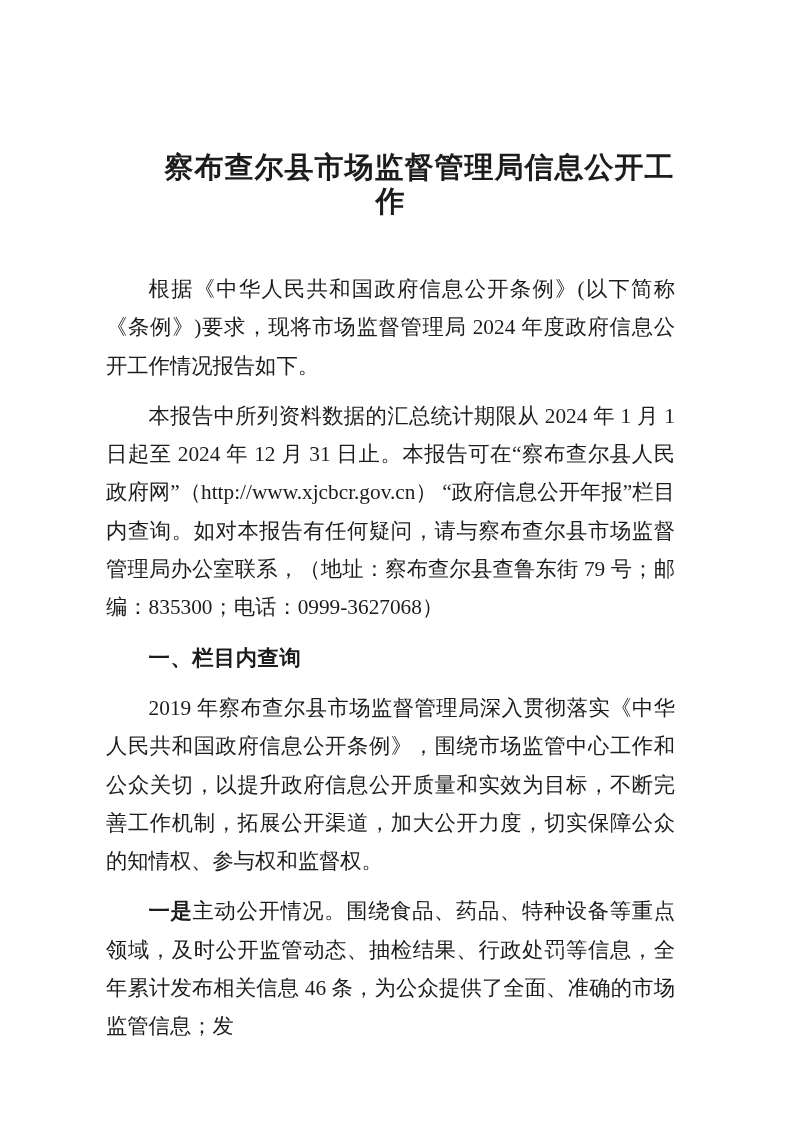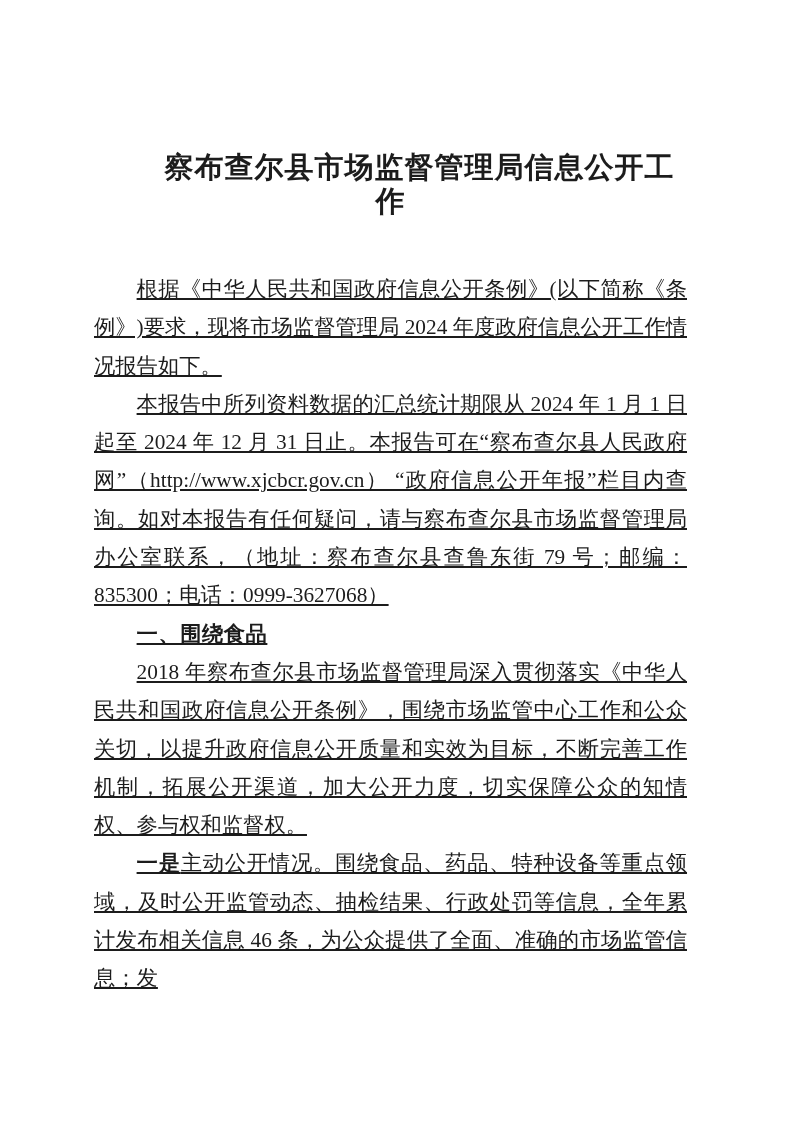--- a/index.html
+++ b/index.html
@@ -39,23 +39,22 @@
   }
 
   .body-text {
     margin-top: 52px;
     font-size: 21.3px;
     line-height: 38.3px;
     text-align: justify;
     text-justify: inter-ideograph;
   }
   .body-text p {
-    margin: 0;
+    margin: 12px;
     text-indent: 2em;
-    text-decoration: underline;
   }
 
   .sec-heading {
     font-family: "Liberation Sans", "DejaVu Sans", sans-serif;
     font-weight: 700;
     letter-spacing: 0.5px;
   }
 
   .lead-bold {
     font-weight: 700;
@@ -69,21 +68,21 @@
 
     <div class="doc-title line1">察布查尔县市场监督管理局信息公开工作</div>
 
 
     <div class="body-text">
 
       <p>根据《中华人民共和国政府信息公开条例》(以下简称《条例》)要求，现将市场监督管理局 2024 年度政府信息公开工作情况报告如下。</p>
 
       <p>本报告中所列资料数据的汇总统计期限从 2024 年 1 月 1 日起至 2024 年 12 月 31 日止。本报告可在“察布查尔县人民政府网”（http://www.xjcbcr.gov.cn） “政府信息公开年报”栏目内查询。如对本报告有任何疑问，请与察布查尔县市场监督管理局办公室联系，（地址：察布查尔县查鲁东街 79 号；邮编：835300；电话：0999-3627068）</p>
 
-      <p class="sec-heading">一、围绕食品</p>
+      <p class="sec-heading">一、栏目内查询</p>
 
-      <p>2018 年察布查尔县市场监督管理局深入贯彻落实《中华人民共和国政府信息公开条例》，围绕市场监管中心工作和公众关切，以提升政府信息公开质量和实效为目标，不断完善工作机制，拓展公开渠道，加大公开力度，切实保障公众的知情权、参与权和监督权。</p>
+      <p>2019 年察布查尔县市场监督管理局深入贯彻落实《中华人民共和国政府信息公开条例》，围绕市场监管中心工作和公众关切，以提升政府信息公开质量和实效为目标，不断完善工作机制，拓展公开渠道，加大公开力度，切实保障公众的知情权、参与权和监督权。</p>
 
       <p><span class="lead-bold">一是</span><span>主动公开情况。围绕食品、药品、特种设备等重点领域，及时公开监管动态、抽检结果、行政处罚等信息，全年累计发布相关信息 46 条，为公众提供了全面、准确的市场监管信息；发</span></p>
 
     </div>
   </div>
 </div>
 
 </body></html>

